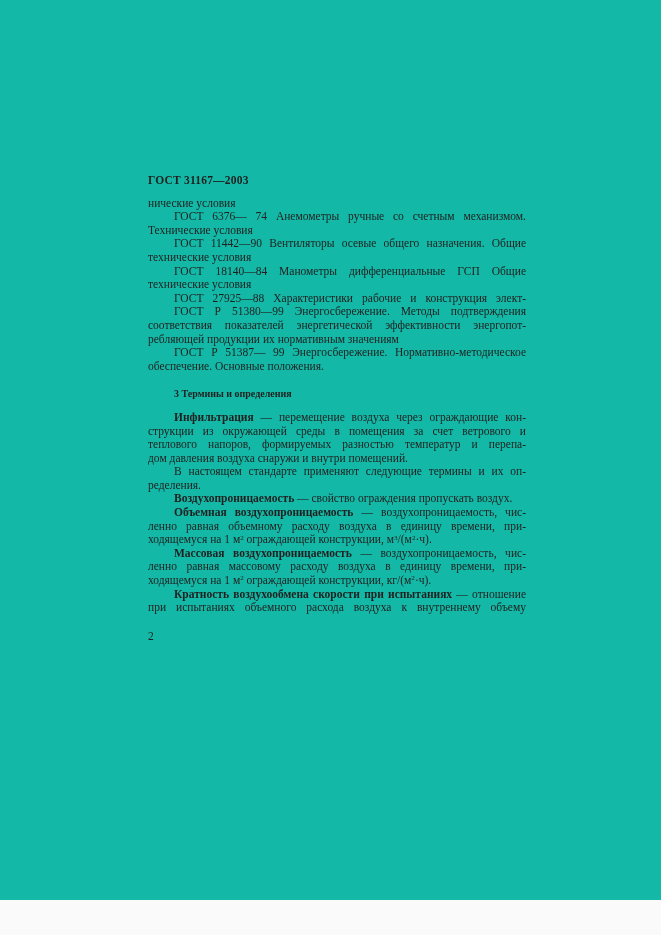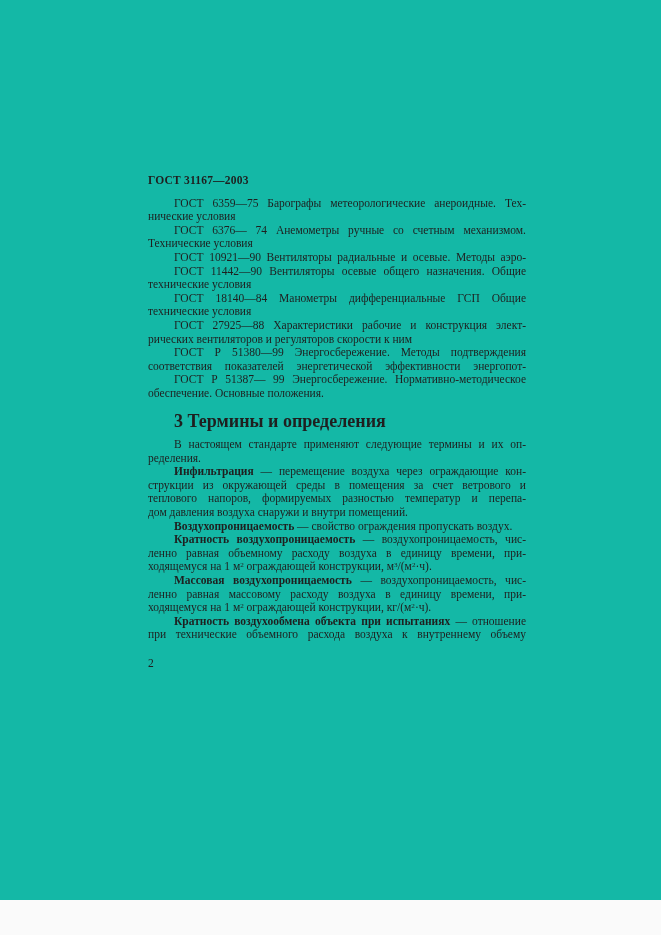--- a/index.html
+++ b/index.html
@@ -36,21 +36,21 @@
   }
   .line.just {
     text-align: justify;
     text-align-last: justify;
   }
   .line.first {
     text-indent: 26px;
   }
   .section-heading {
     font-weight: bold;
-    font-size: 18px;
+    font-size: 10px;
     margin: 14px 0 10px 26px;
   }
   .page-number {
     margin-top: 15px;
   }
   sup {
     font-size: 0.62em;
     vertical-align: baseline;
     position: relative;
     top: -0.5em;
@@ -60,79 +60,77 @@
 </style>
 </head>
 <body>
 
 <div class="scan-page">
   <div class="column">
     <div class="doc-header">ГОСТ 31167—2003</div>
 
     <div id="refs">
         <div class="para">
-          <div class="line first just">ГОСТ 6359—75 Барографы метеорологические анероидные. Тех-</div>
           <div class="line">нические условия</div>
         </div>
         <div class="para">
           <div class="line first just">ГОСТ 6376— 74 Анемометры ручные со счетным механизмом.</div>
           <div class="line">Технические условия</div>
         </div>
         <div class="para">
-          <div class="line first just">ГОСТ 10921—90 Вентиляторы радиальные и осевые. Методы аэро-</div>
         </div>
         <div class="para">
           <div class="line first just">ГОСТ 11442—90 Вентиляторы осевые общего назначения. Общие</div>
           <div class="line">технические условия</div>
         </div>
         <div class="para">
           <div class="line first just">ГОСТ 18140—84 Манометры дифференциальные ГСП Общие</div>
           <div class="line">технические условия</div>
         </div>
         <div class="para">
           <div class="line first just">ГОСТ 27925—88 Характеристики рабочие и конструкция элект-</div>
-          <div class="line">рических вентиляторов и регуляторов скорости к ним</div>
         </div>
         <div class="para">
           <div class="line first just">ГОСТ Р 51380—99 Энергосбережение. Методы подтверждения</div>
           <div class="line just">соответствия показателей энергетической эффективности энергопот-</div>
+          <div class="line">ребляющей продукции их нормативным значениям</div>
         </div>
         <div class="para">
           <div class="line first just">ГОСТ Р 51387— 99 Энергосбережение. Нормативно-методическое</div>
           <div class="line">обеспечение. Основные положения.</div>
         </div>
       </div>
 
     <div class="section-heading">3 Термины и определения</div>
 
     <div id="terms">
         <div class="para">
-          <div class="line first just">В настоящем стандарте применяют следующие термины и их оп-</div>
-          <div class="line">ределения.</div>
-        </div>
-        <div class="para">
           <div class="line first just"><b>Инфильтрация</b> — перемещение воздуха через ограждающие кон-</div>
           <div class="line just">струкции из окружающей среды в помещения за счет ветрового и</div>
           <div class="line just">теплового напоров, формируемых разностью температур и перепа-</div>
           <div class="line">дом давления воздуха снаружи и внутри помещений.</div>
         </div>
         <div class="para">
+          <div class="line first just">В настоящем стандарте применяют следующие термины и их оп-</div>
+          <div class="line">ределения.</div>
+        </div>
+        <div class="para">
           <div class="line first"><b>Воздухопроницаемость</b> — свойство ограждения пропускать воздух.</div>
         </div>
         <div class="para">
-          <div class="line first just"><b>Кратность воздухопроницаемость</b> — воздухопроницаемость, чис-</div>
+          <div class="line first just"><b>Объемная воздухопроницаемость</b> — воздухопроницаемость, чис-</div>
           <div class="line just">ленно равная объемному расходу воздуха в единицу времени, при-</div>
           <div class="line">ходящемуся на 1 м<sup>2</sup> ограждающей конструкции, м<sup>3</sup>/(м<sup>2</sup>·ч).</div>
         </div>
         <div class="para">
           <div class="line first just"><b>Массовая воздухопроницаемость</b> — воздухопроницаемость, чис-</div>
           <div class="line just">ленно равная массовому расходу воздуха в единицу времени, при-</div>
           <div class="line">ходящемуся на 1 м<sup>2</sup> ограждающей конструкции, кг/(м<sup>2</sup>·ч).</div>
         </div>
         <div class="para">
-          <div class="line first just"><b>Кратность воздухообмена объекта при испытаниях</b> — отношение</div>
-          <div class="line just">при технические объемного расхода воздуха к внутреннему объему</div>
+          <div class="line first just"><b>Кратность воздухообмена скорости при испытаниях</b> — отношение</div>
+          <div class="line just">при испытаниях объемного расхода воздуха к внутреннему объему</div>
         </div>
       </div>
 
     <div class="page-number">2</div>
   </div>
 </div>
 
 </body></html>

